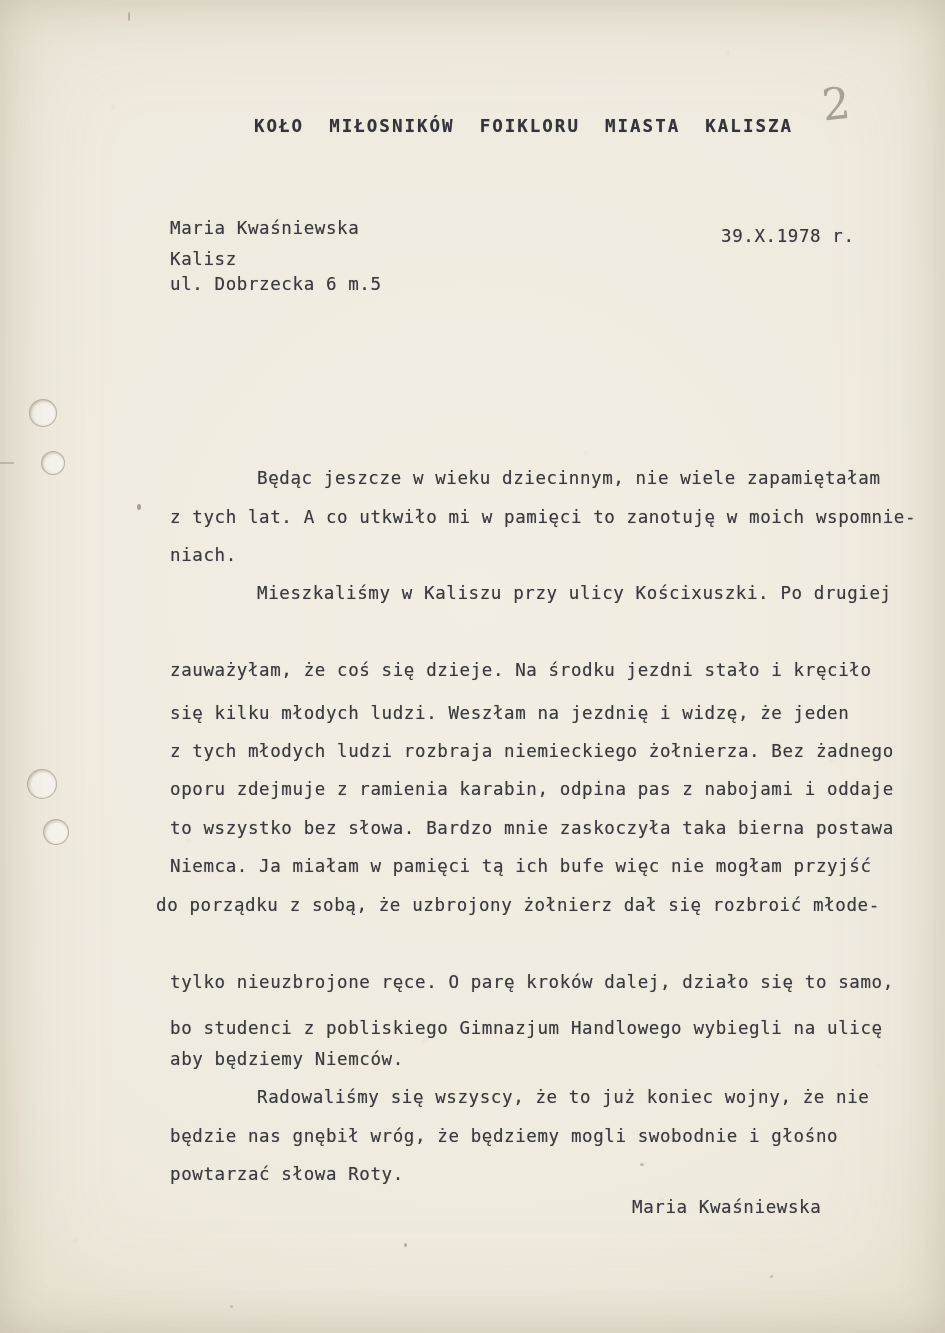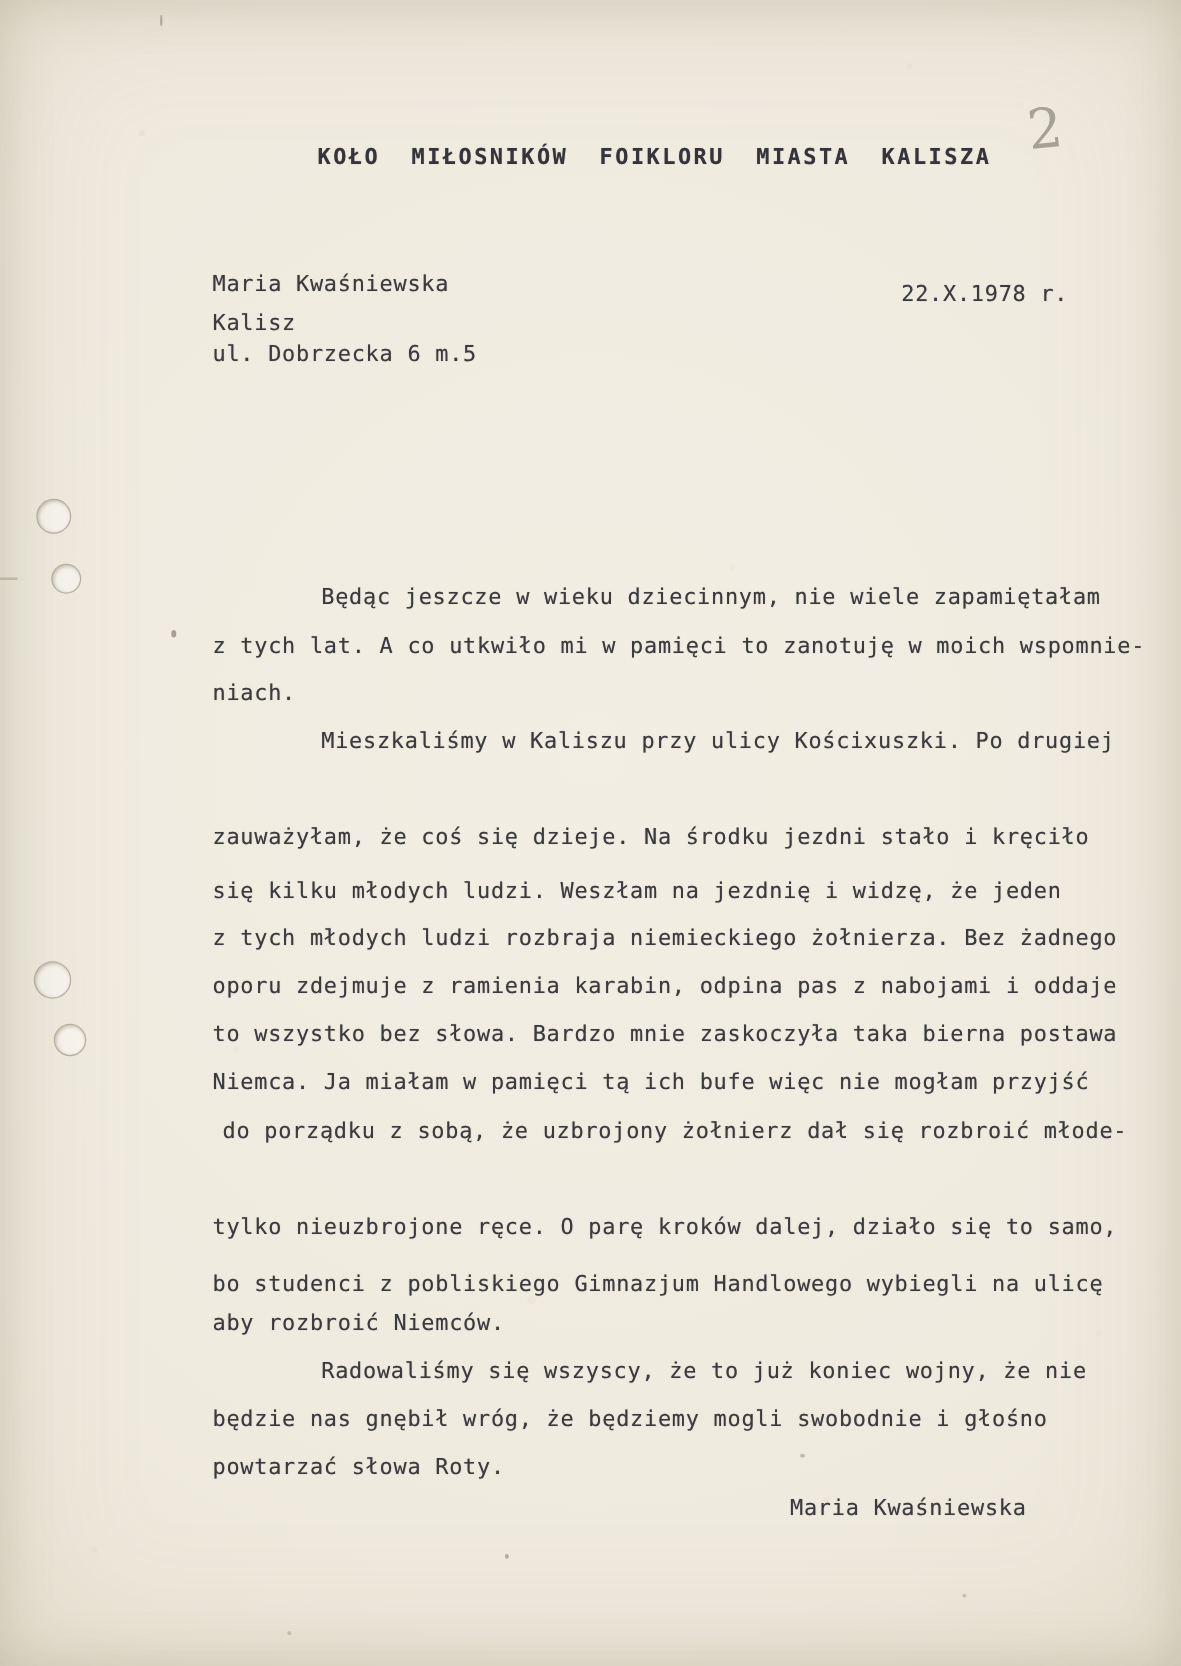--- a/index.html
+++ b/index.html
@@ -122,37 +122,37 @@
   <div class="pagenum" style="left:822px; top:78px;">2</div>
 
   <div class="text-layer">
 
     <div class="line title-line" style="left:254px; top:118px;">KOŁO  MIŁOSNIKÓW  FOIKLORU  MIASTA  KALISZA</div>
 
     <div class="line" style="left:170px; top:220px;">Maria Kwaśniewska</div>
     <div class="line" style="left:170px; top:251px;">Kalisz</div>
     <div class="line" style="left:170px; top:276px;">ul. Dobrzecka 6 m.5</div>
 
-    <div class="line" style="left:721px; top:228px;">22.X.1978 r.</div>
+    <div class="line" style="left:721px; top:228px;">39.X.1978 r.</div>
 
 
     <div class="line" style="left:257px; top:470px;">Będąc jeszcze w wieku dziecinnym, nie wiele zapamiętałam</div>
     <div class="line" style="left:170px; top:509px;">z tych lat. A co utkwiło mi w pamięci to zanotuję w moich wspomnie-</div>
     <div class="line" style="left:170px; top:547px;">niach.</div>
     <div class="line" style="left:257px; top:585px;">Mieszkaliśmy w Kaliszu przy ulicy Kościxuszki. Po drugiej</div>
     <div class="line" style="left:170px; top:662px;">zauważyłam, że coś się dzieje. Na środku jezdni stało i kręciło</div>
     <div class="line" style="left:170px; top:705px;">się kilku młodych ludzi. Weszłam na jezdnię i widzę, że jeden</div>
     <div class="line" style="left:170px; top:743px;">z tych młodych ludzi rozbraja niemieckiego żołnierza. Bez żadnego</div>
     <div class="line" style="left:170px; top:781px;">oporu zdejmuje z ramienia karabin, odpina pas z nabojami i oddaje</div>
     <div class="line" style="left:170px; top:820px;">to wszystko bez słowa. Bardzo mnie zaskoczyła taka bierna postawa</div>
     <div class="line" style="left:170px; top:858px;">Niemca. Ja miałam w pamięci tą ich bufe więc nie mogłam przyjść</div>
-    <div class="line" style="left:178px; top:897px;">do porządku z sobą, że uzbrojony żołnierz dał się rozbroić młode-</div>
+    <div class="line" style="left:156px; top:897px;">do porządku z sobą, że uzbrojony żołnierz dał się rozbroić młode-</div>
     <div class="line" style="left:170px; top:974px;">tylko nieuzbrojone ręce. O parę kroków dalej, działo się to samo,</div>
     <div class="line" style="left:170px; top:1020px;">bo studenci z pobliskiego Gimnazjum Handlowego wybiegli na ulicę</div>
-    <div class="line" style="left:170px; top:1051px;">aby rozbroić Niemców.</div>
+    <div class="line" style="left:170px; top:1051px;">aby będziemy Niemców.</div>
     <div class="line" style="left:257px; top:1089px;">Radowaliśmy się wszyscy, że to już koniec wojny, że nie</div>
     <div class="line" style="left:170px; top:1128px;">będzie nas gnębił wróg, że będziemy mogli swobodnie i głośno</div>
     <div class="line" style="left:170px; top:1166px;">powtarzać słowa Roty.</div>
 
     <div class="line" style="left:632px; top:1199px;">Maria Kwaśniewska</div>
 
   </div>
 
   <div class="vignette"></div>
 </div>

